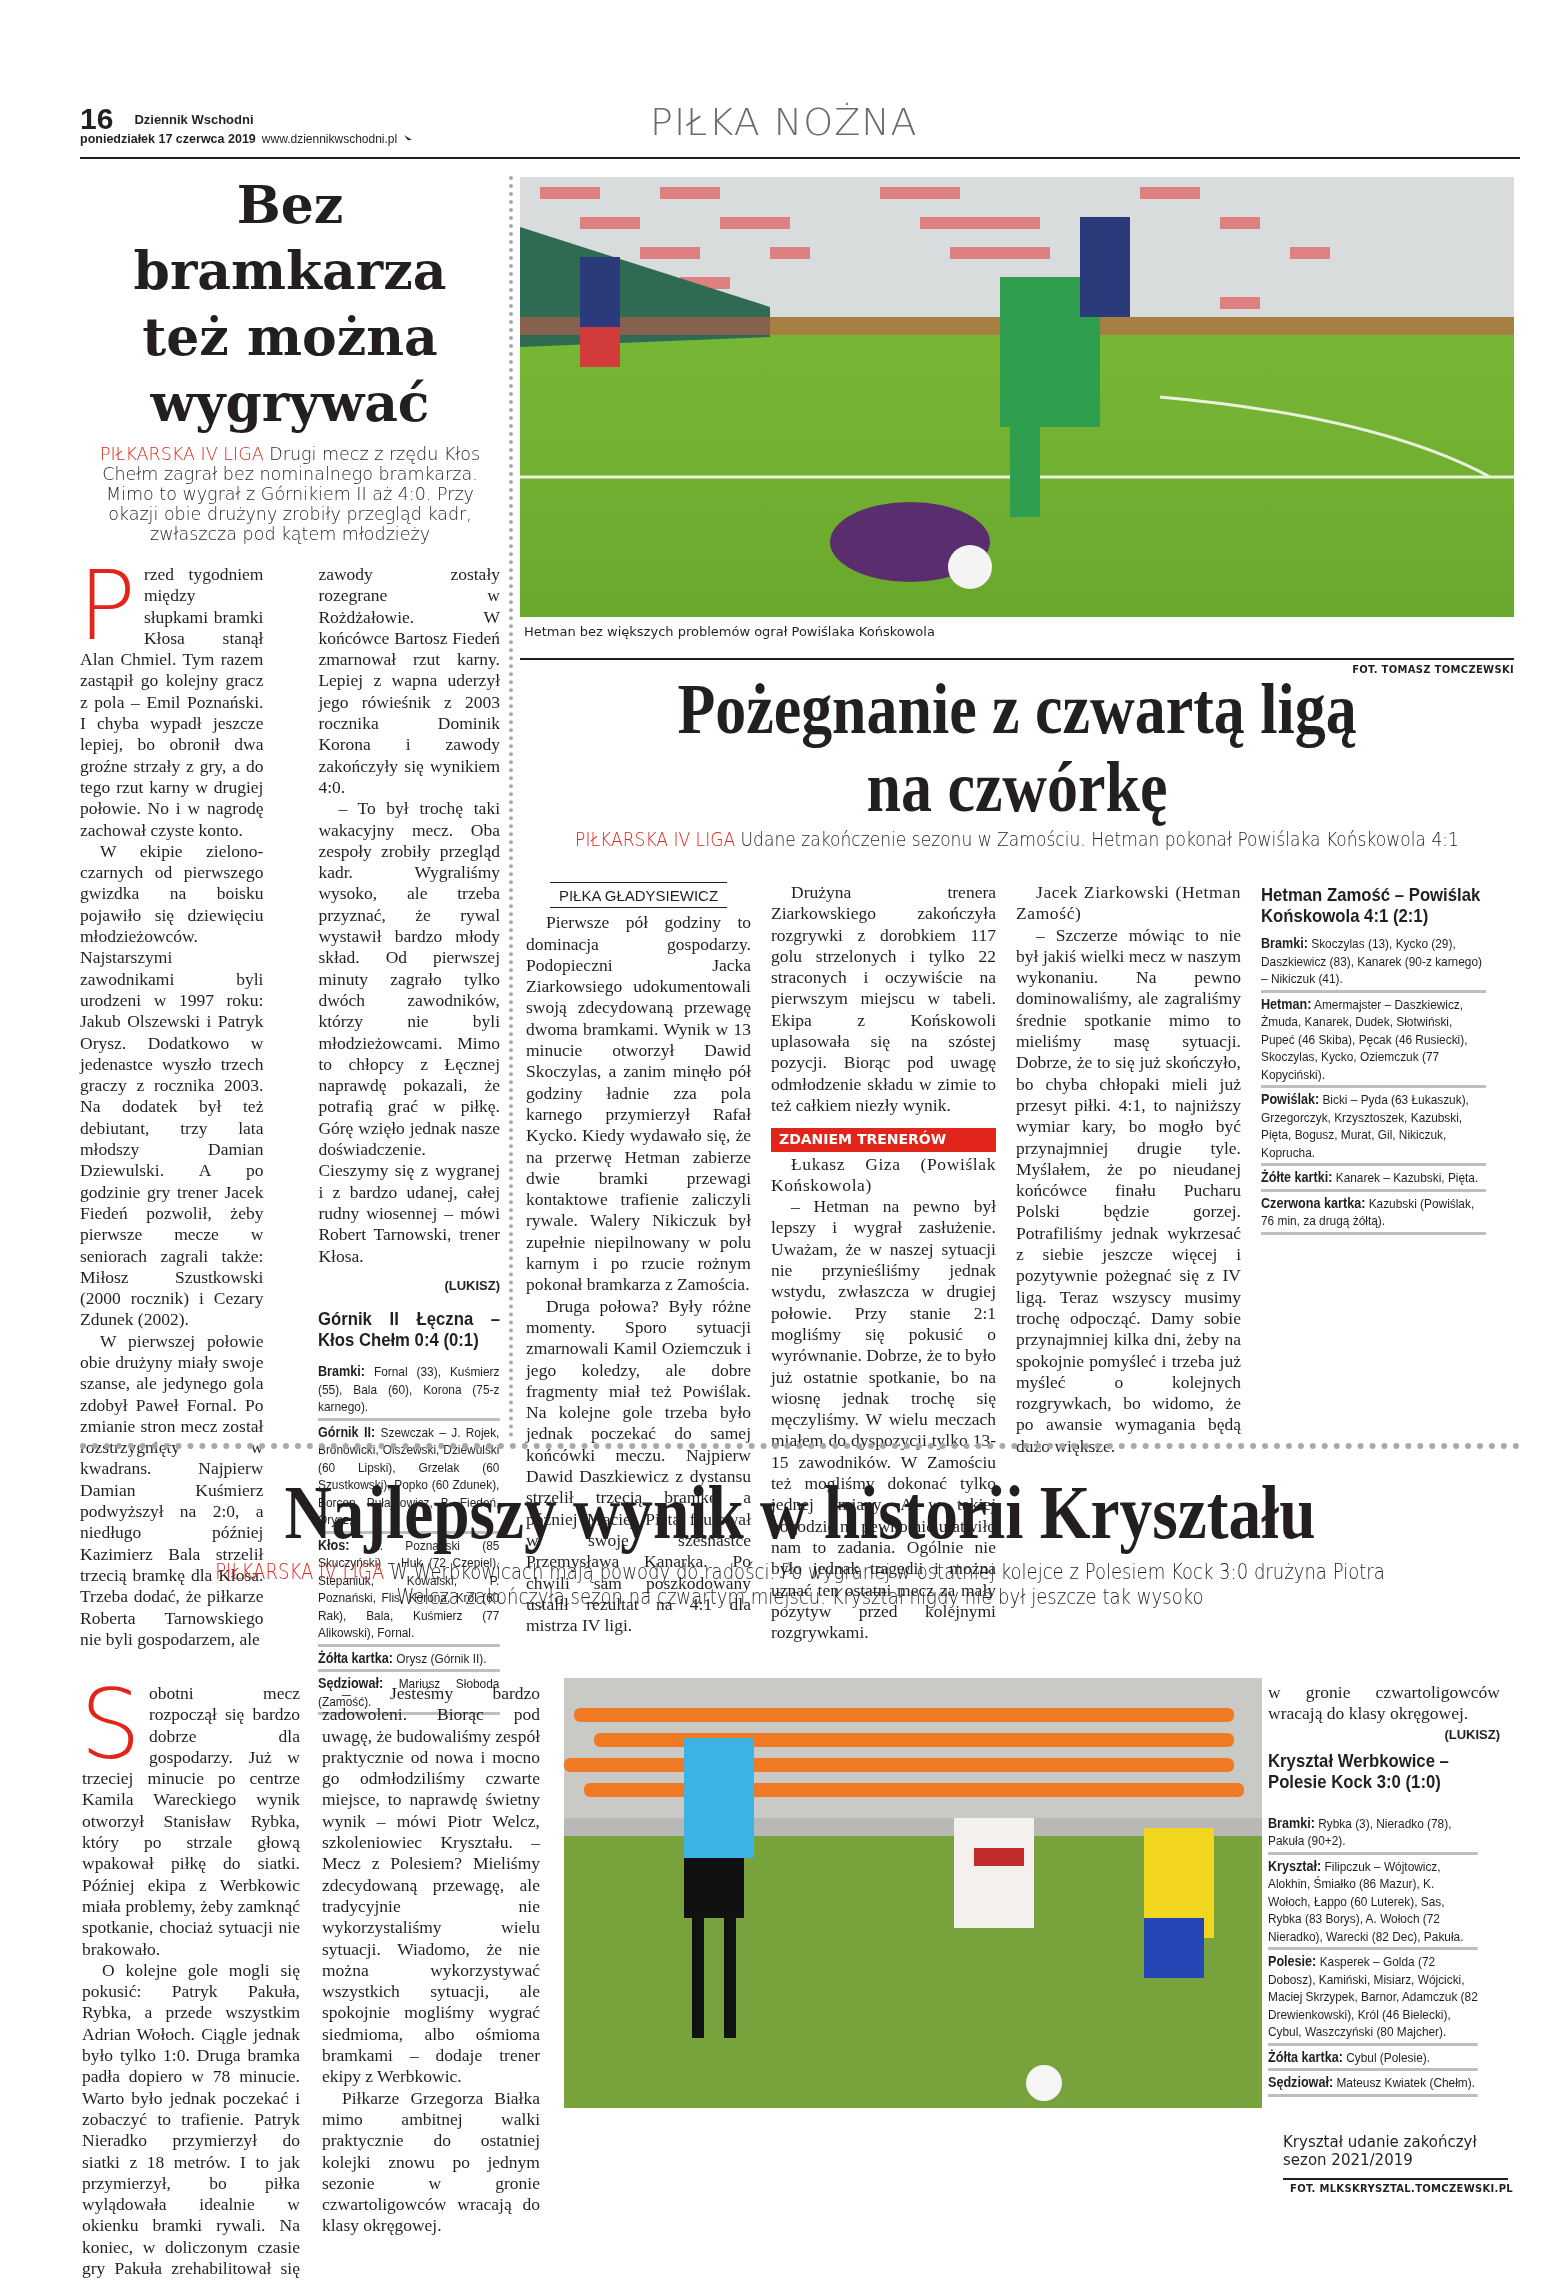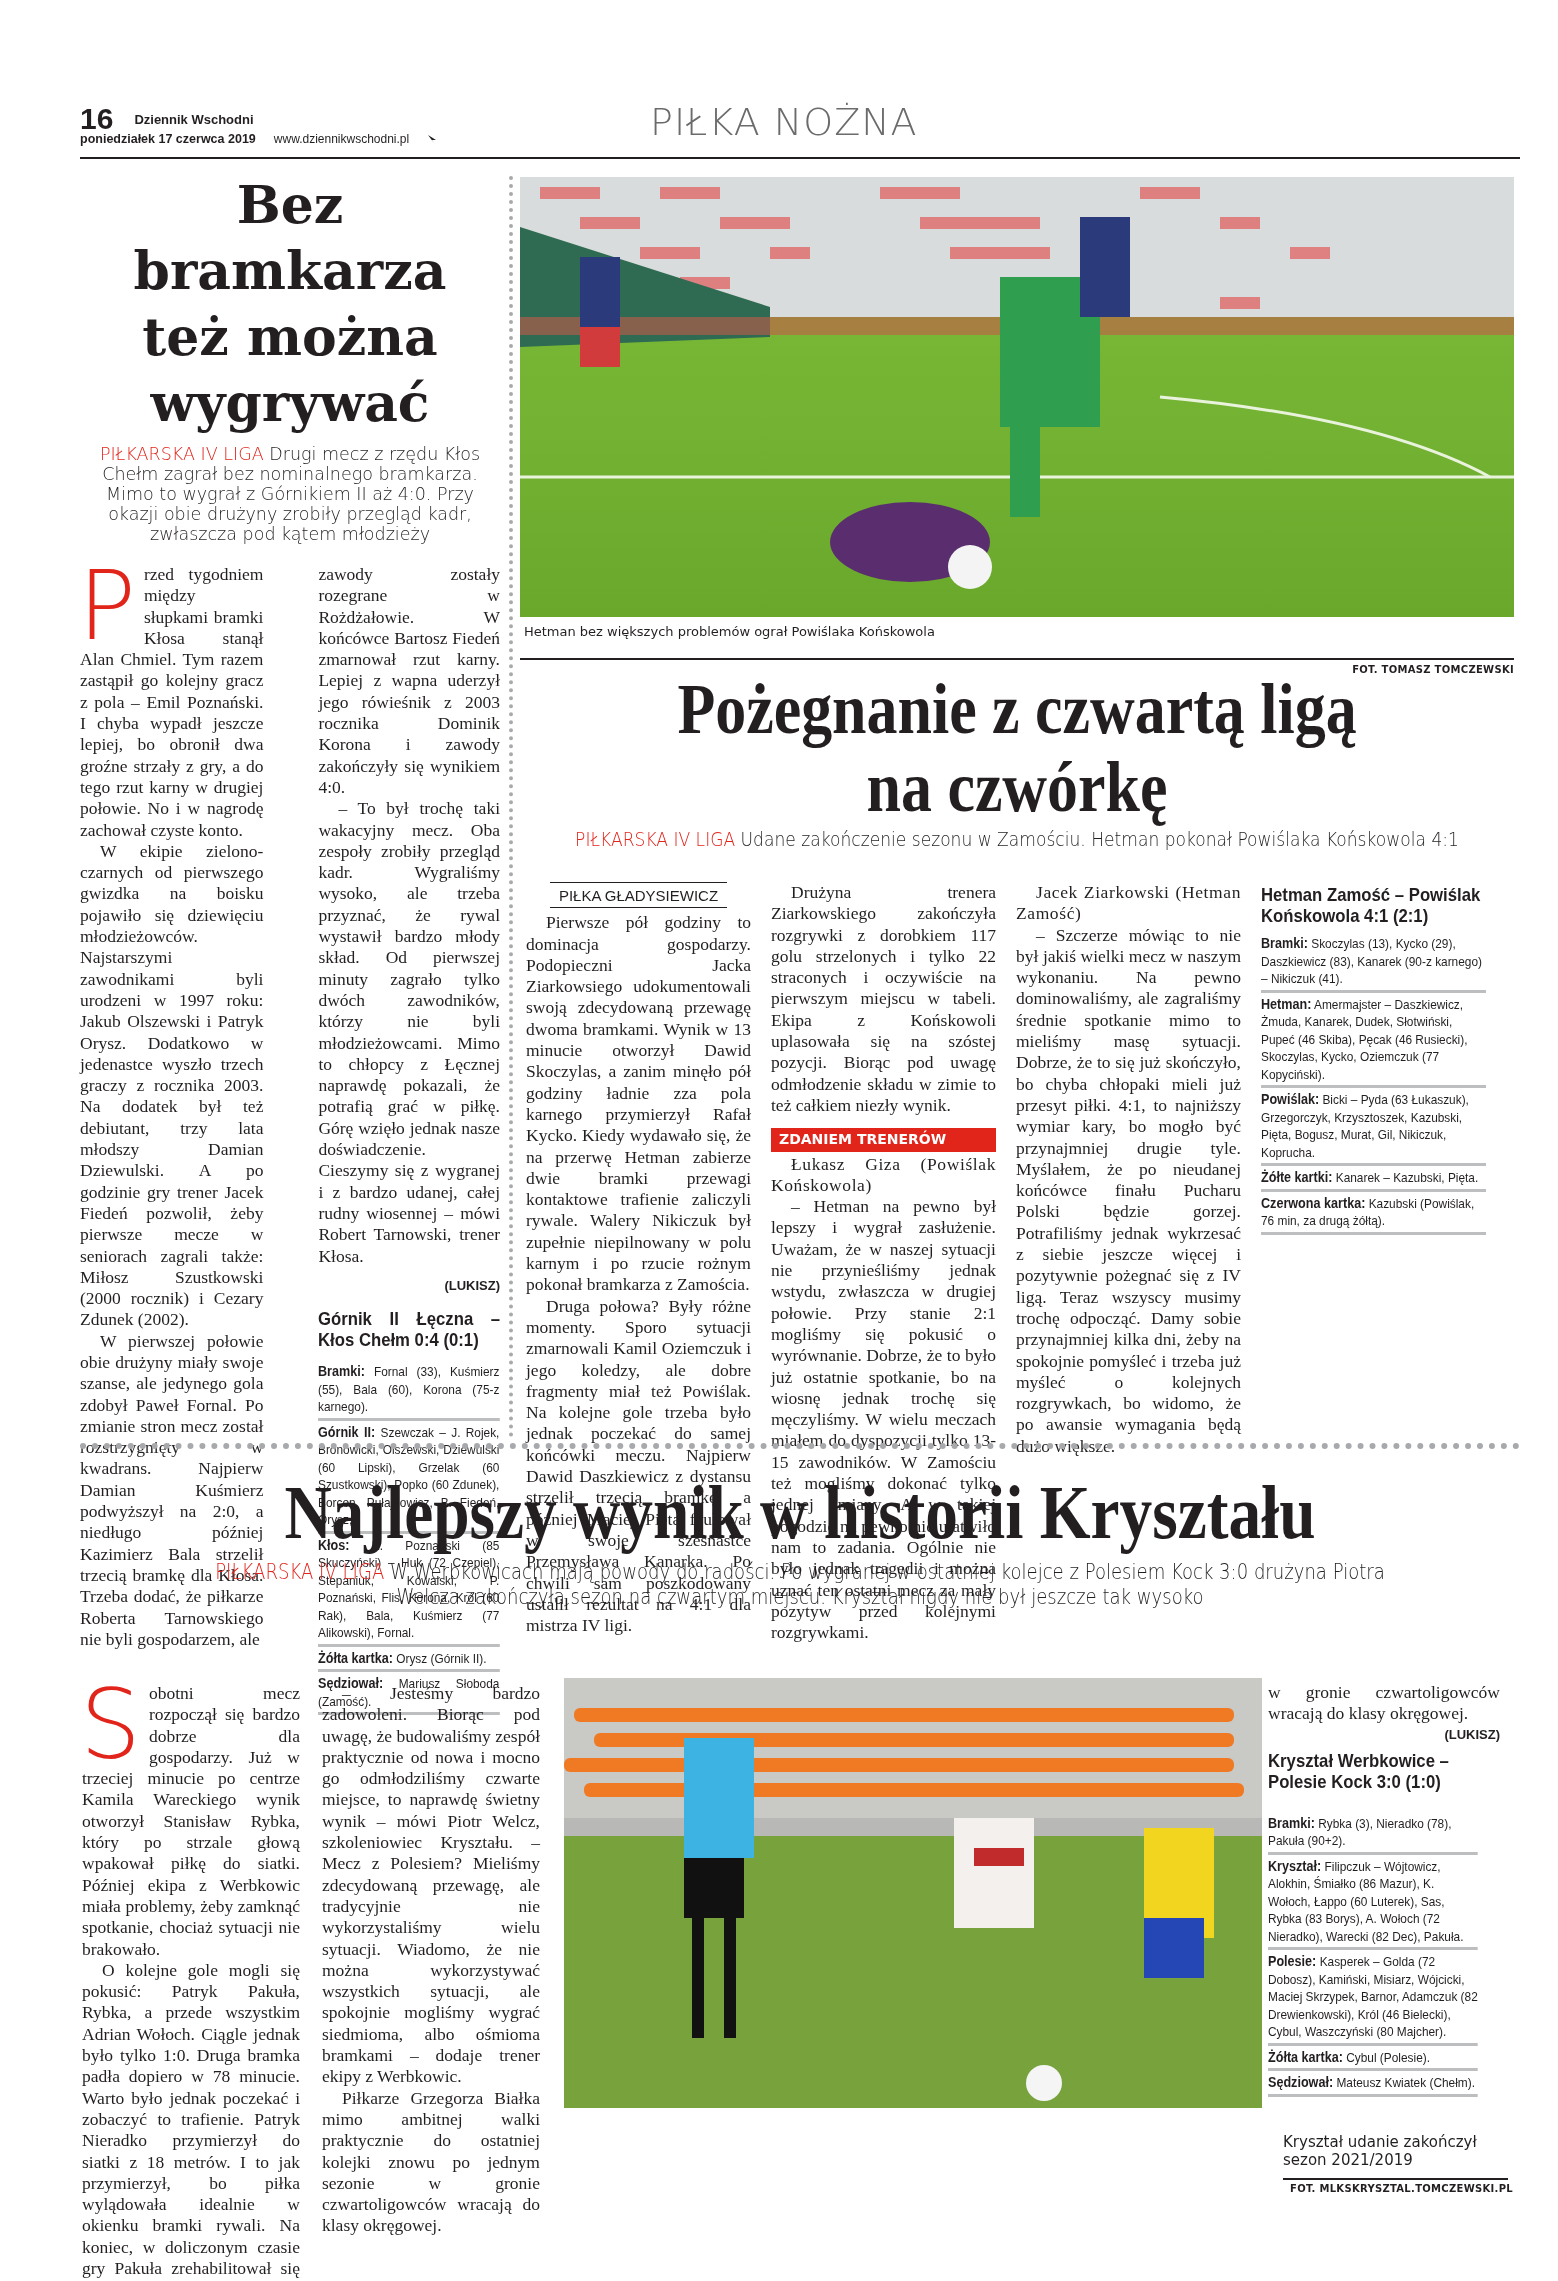--- a/index.html
+++ b/index.html
@@ -45,21 +45,21 @@
   .credit { font-family: "DejaVu Sans", sans-serif; font-size: 10px; color: #231f20; letter-spacing: 0.3px; font-weight: bold; }
 </style>
 </head>
 <body>
 
 <div class="abs" style="left:80px; top:104px;">
   <div style="display:flex; align-items:center; gap:21px;">
     <span class="hdr-num">16</span>
     <span class="hdr-paper">Dziennik Wschodni</span>
   </div>
-  <div style="display:flex; align-items:center; gap:18px; margin-top:-2px;">
+  <div style="display:flex; align-items:center; gap:6px; margin-top:-2px;">
     <span class="hdr-date">poniedziałek 17 czerwca 2019</span>
     <span class="hdr-url">www.dziennikwschodni.pl</span>
     <svg width="10" height="10" viewBox="0 0 10 10">
         <path d="M1 1 L9 6 L5 6 L7 9 Z" fill="#231f20"></path>
       </svg>
   </div>
 </div>
 <div class="abs section-label" style="left:650px; top:100px;">PIŁKA NOŻNA</div>
 <div class="abs rule" style="left:80px; top:157px; width:1440px;"></div>
 

